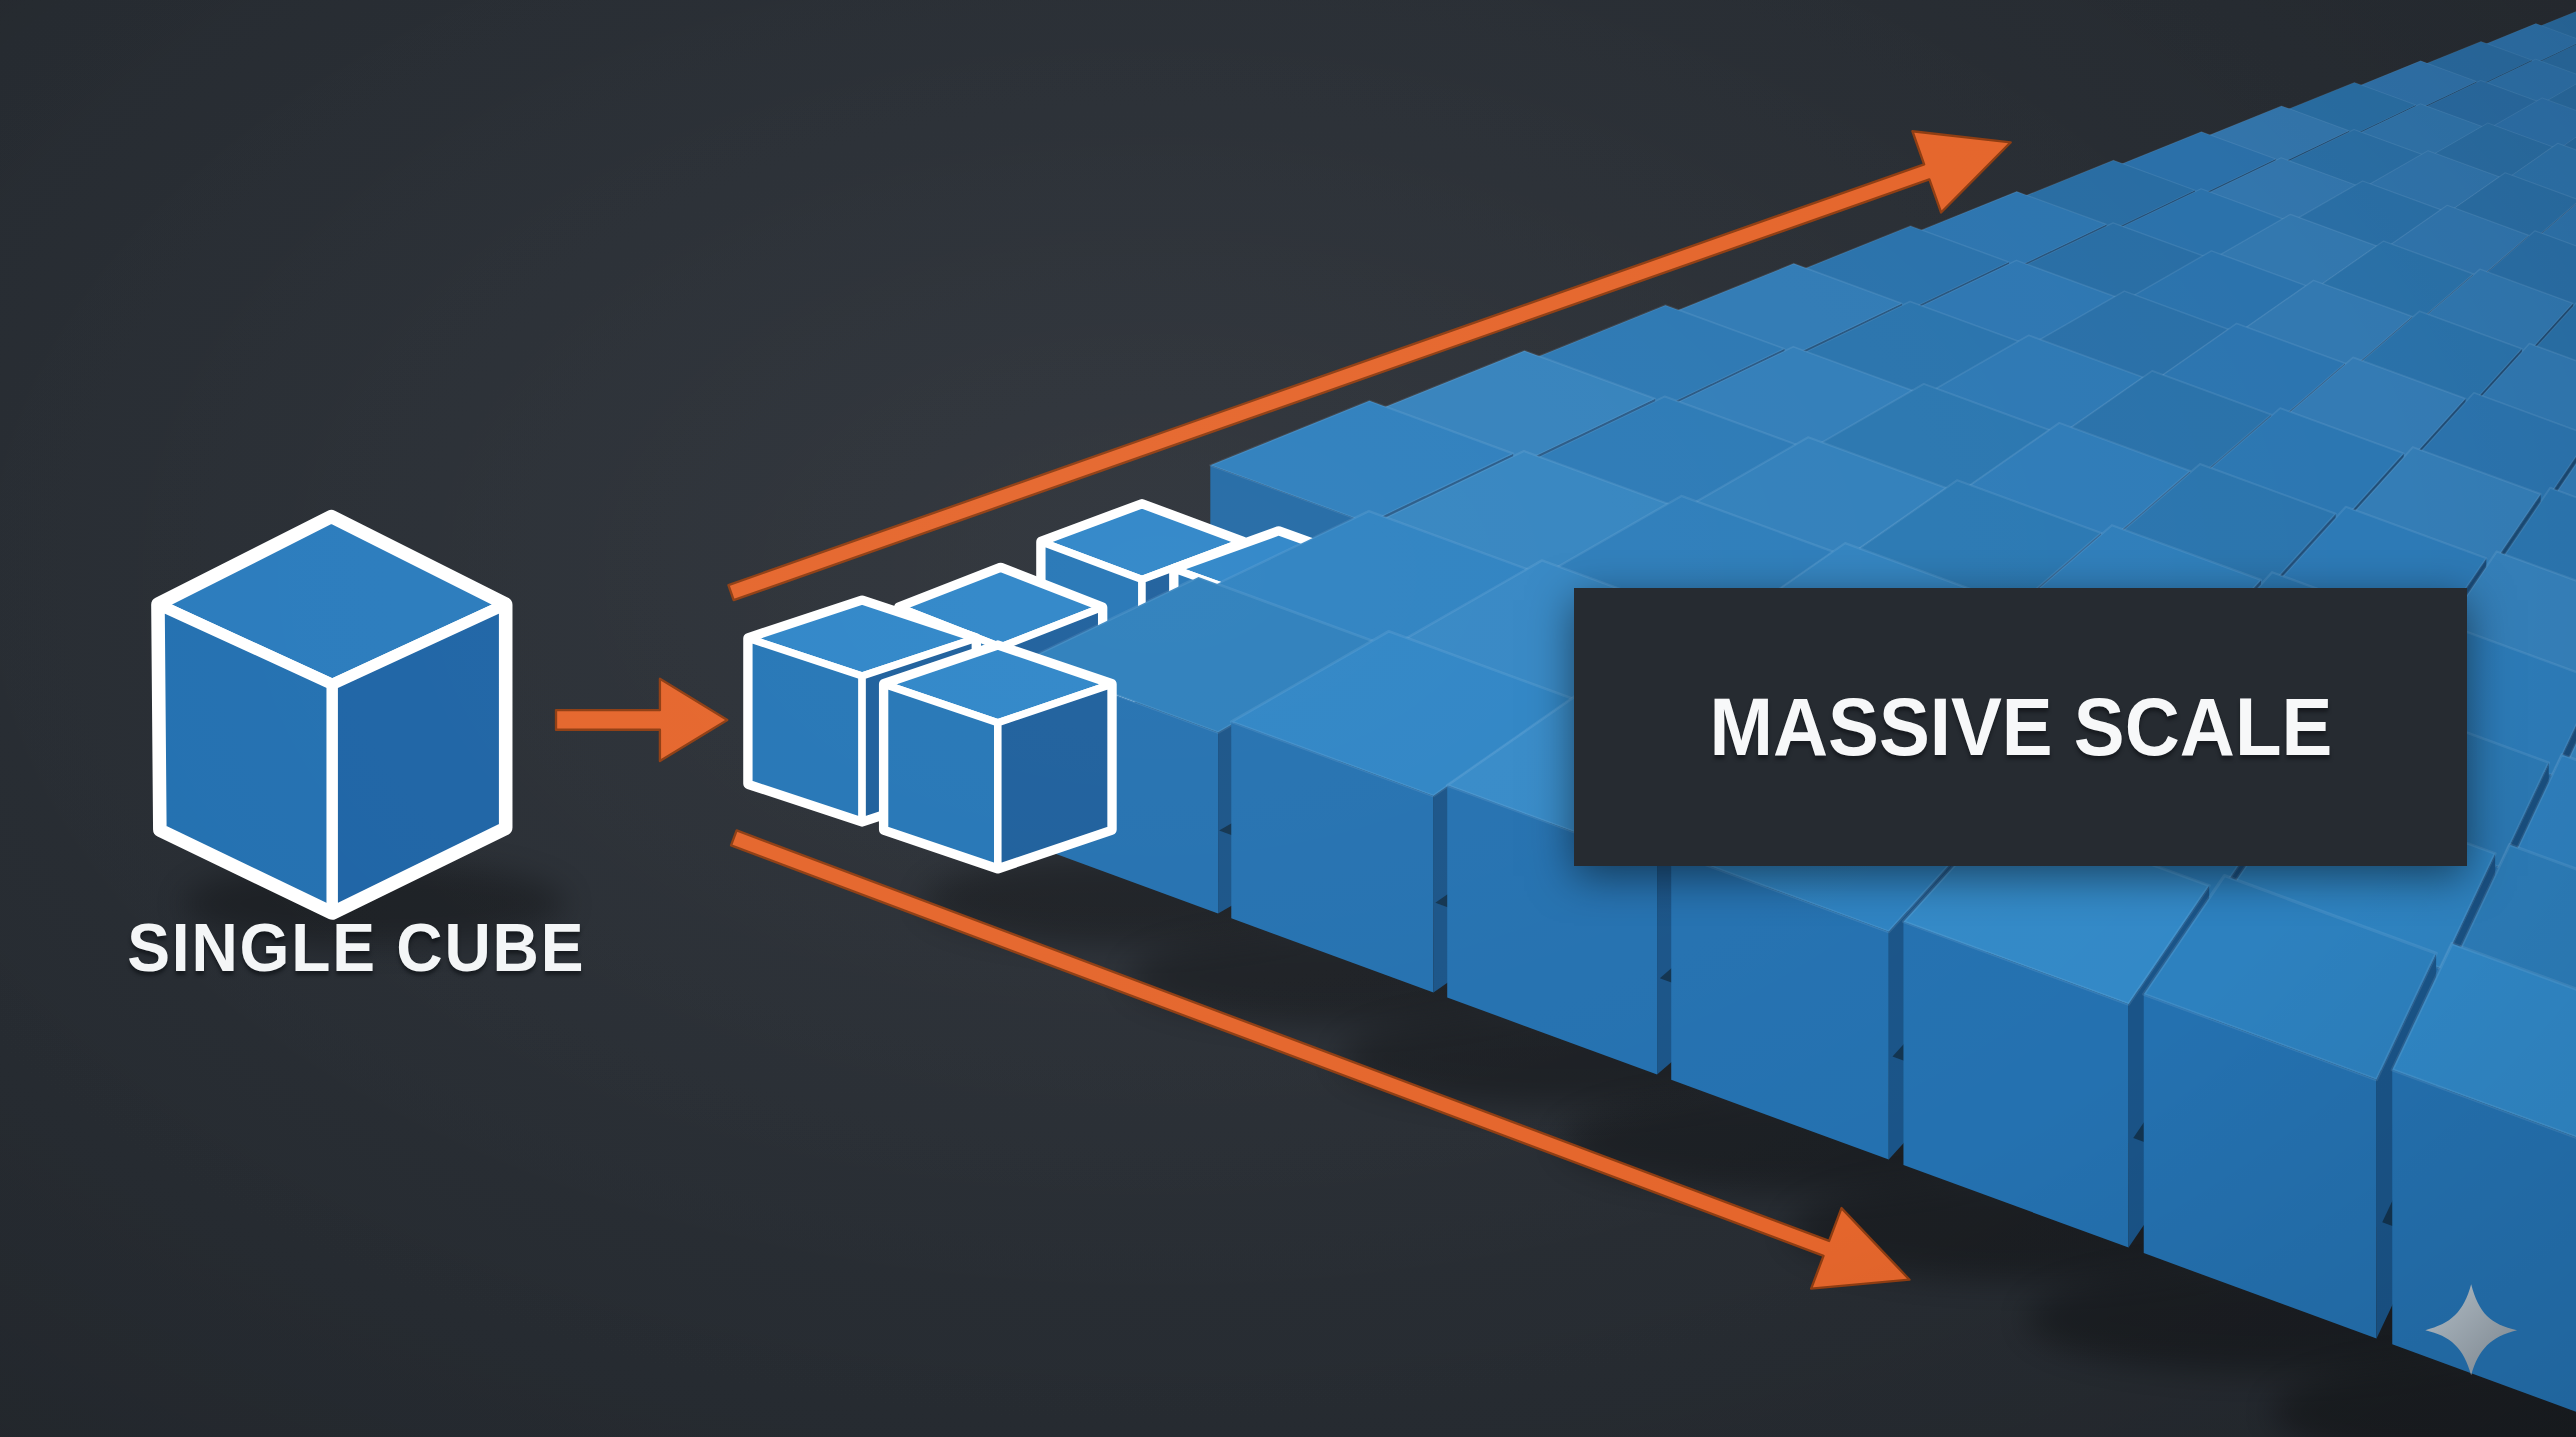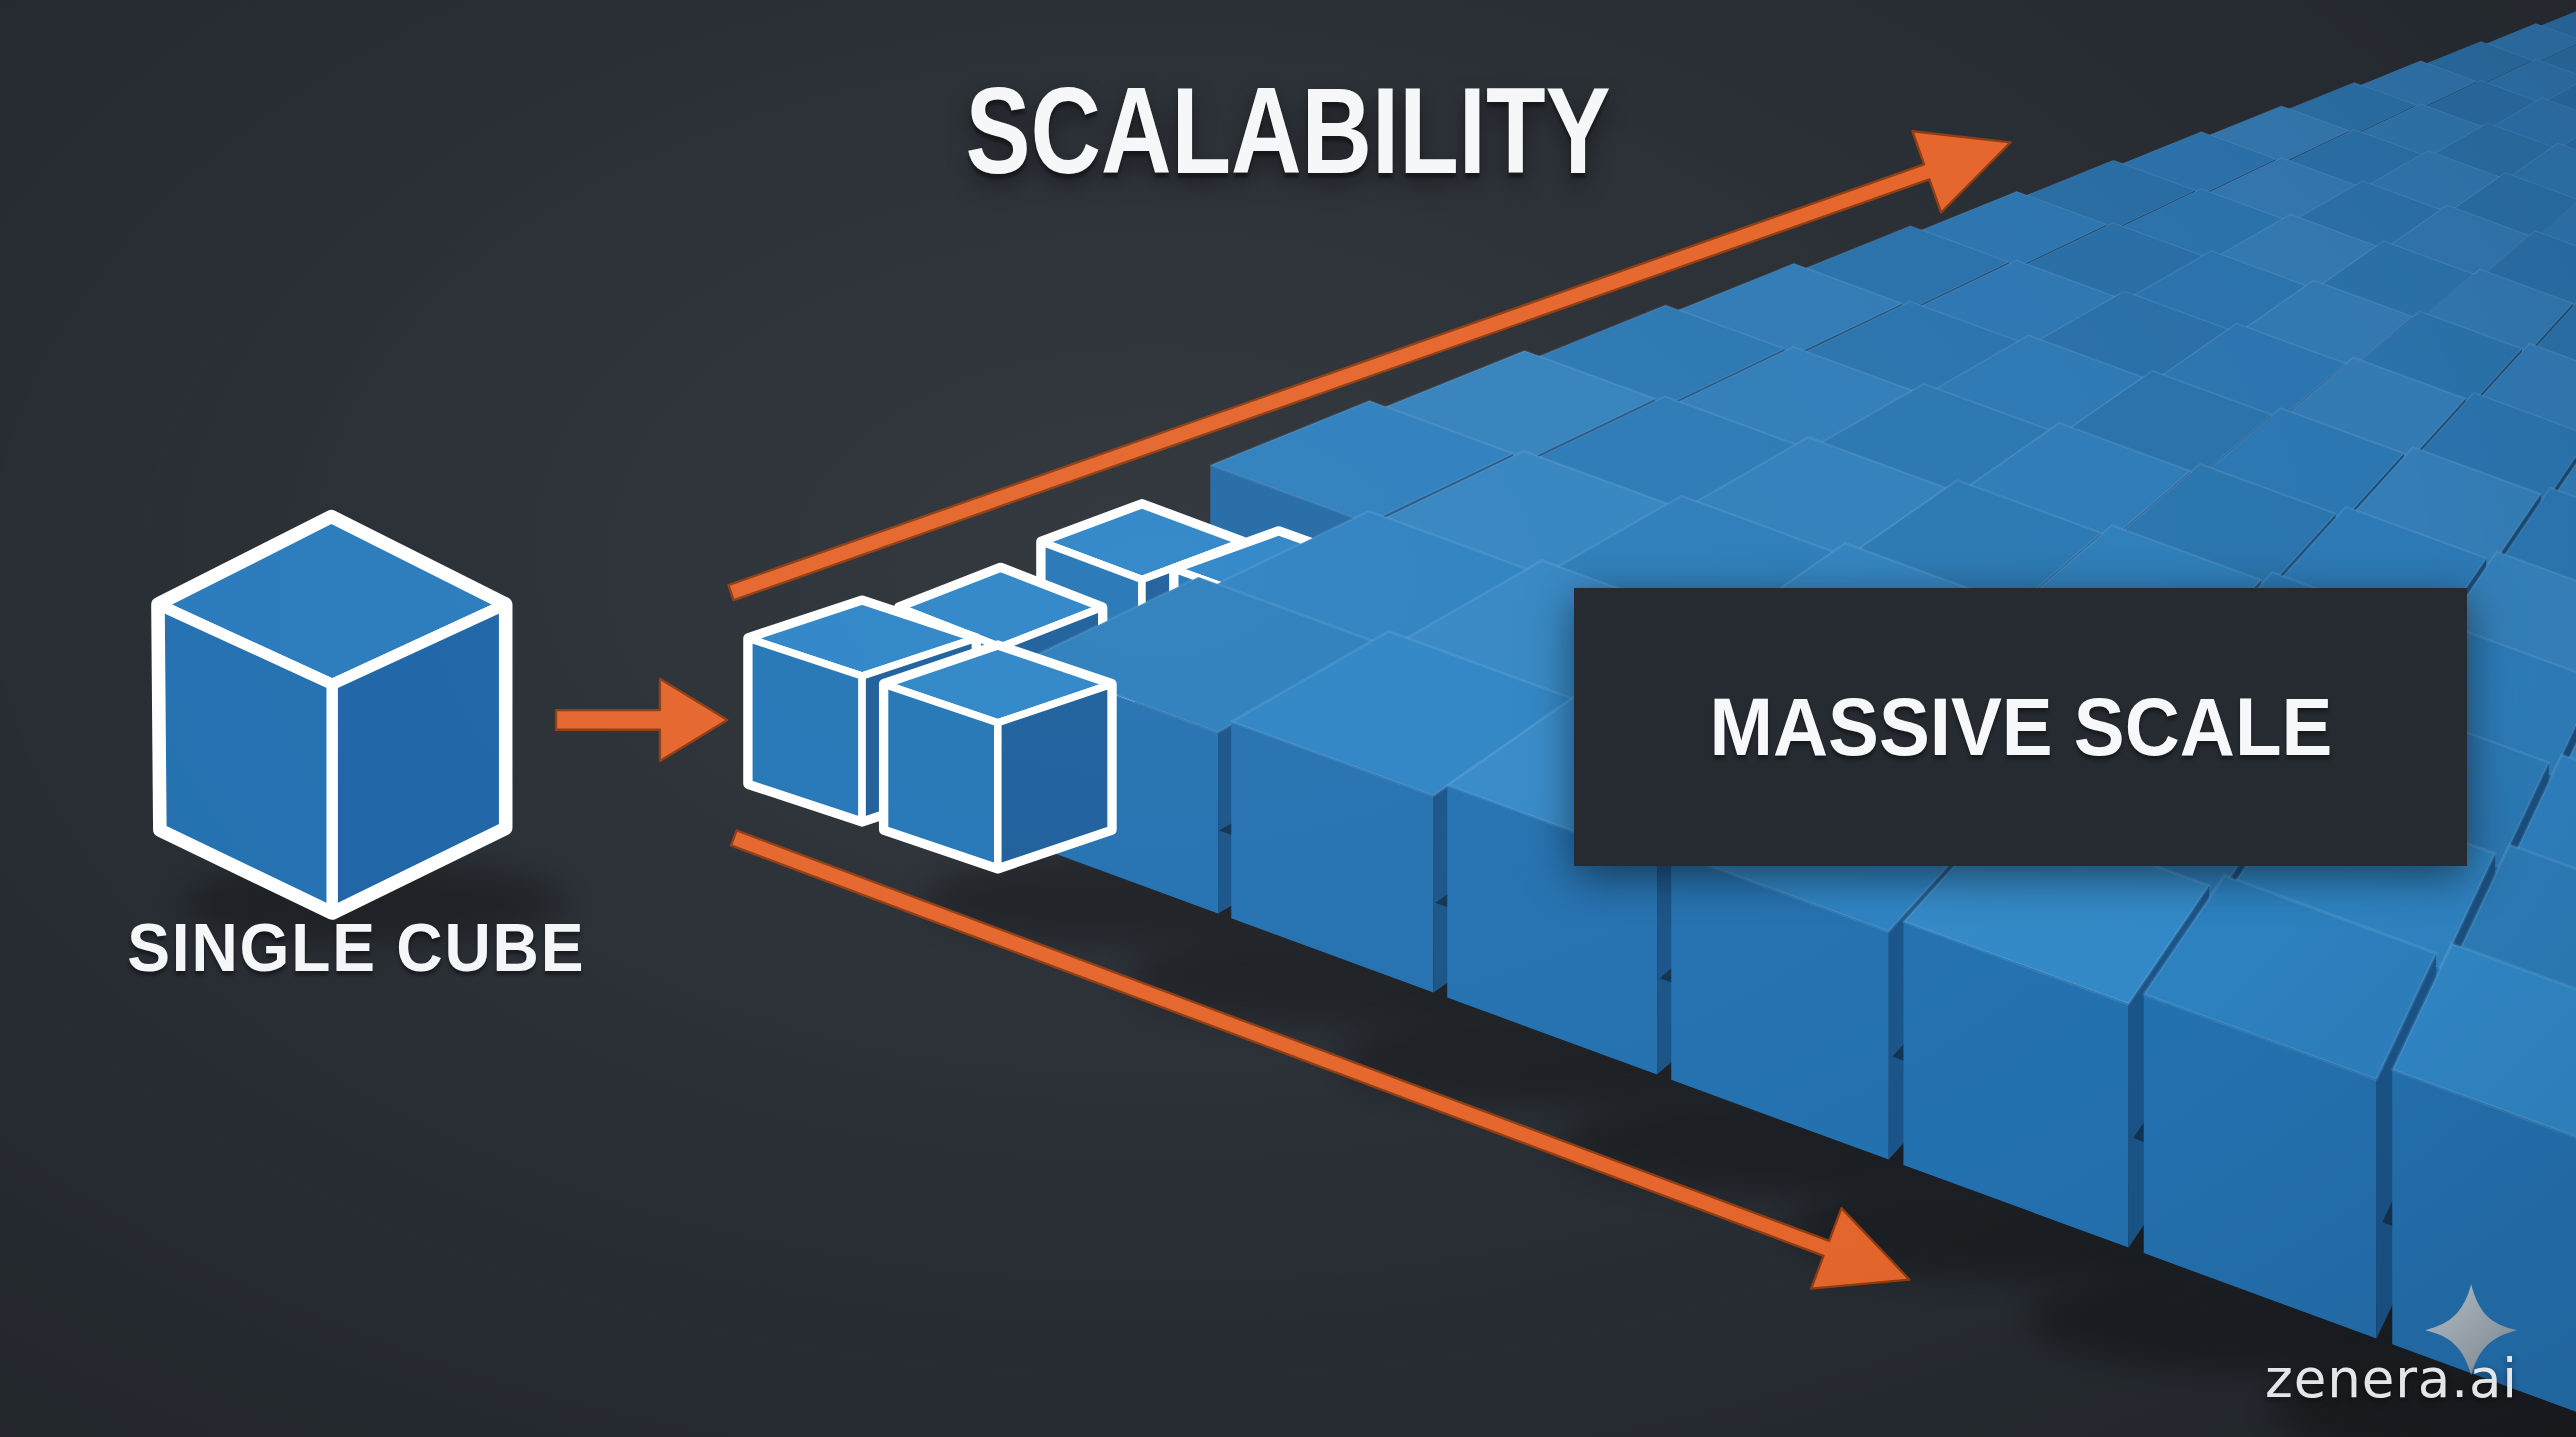--- a/index.html
+++ b/index.html
@@ -551,30 +551,26 @@
         </g>
         <g>
     <path d="M2640,1372 C2648,1403 2661,1415 2689,1421 C2661,1428 2648,1441 2640,1469
              C2632,1440 2618,1427 2591,1421 C2618,1414 2632,1402 2640,1372 Z" fill="url(#sparkleG)" opacity="0.95"></path>
   </g>
       </g>
   </svg>
 
   <div class="vignette"></div>
 
-  <div class="title">
-    <span class="squeeze">SCALABILITY</span>
-  </div>
 
   <div class="panel">
     <div class="line">
       <span class="squeeze">MASSIVE SCALE</span>
     </div>
   </div>
 
   <div class="hero-label">
     <span class="squeeze">SINGLE CUBE</span>
   </div>
 
-  <div class="watermark">zenera.ai</div>
 
 </div>
 
 
 </body></html>

